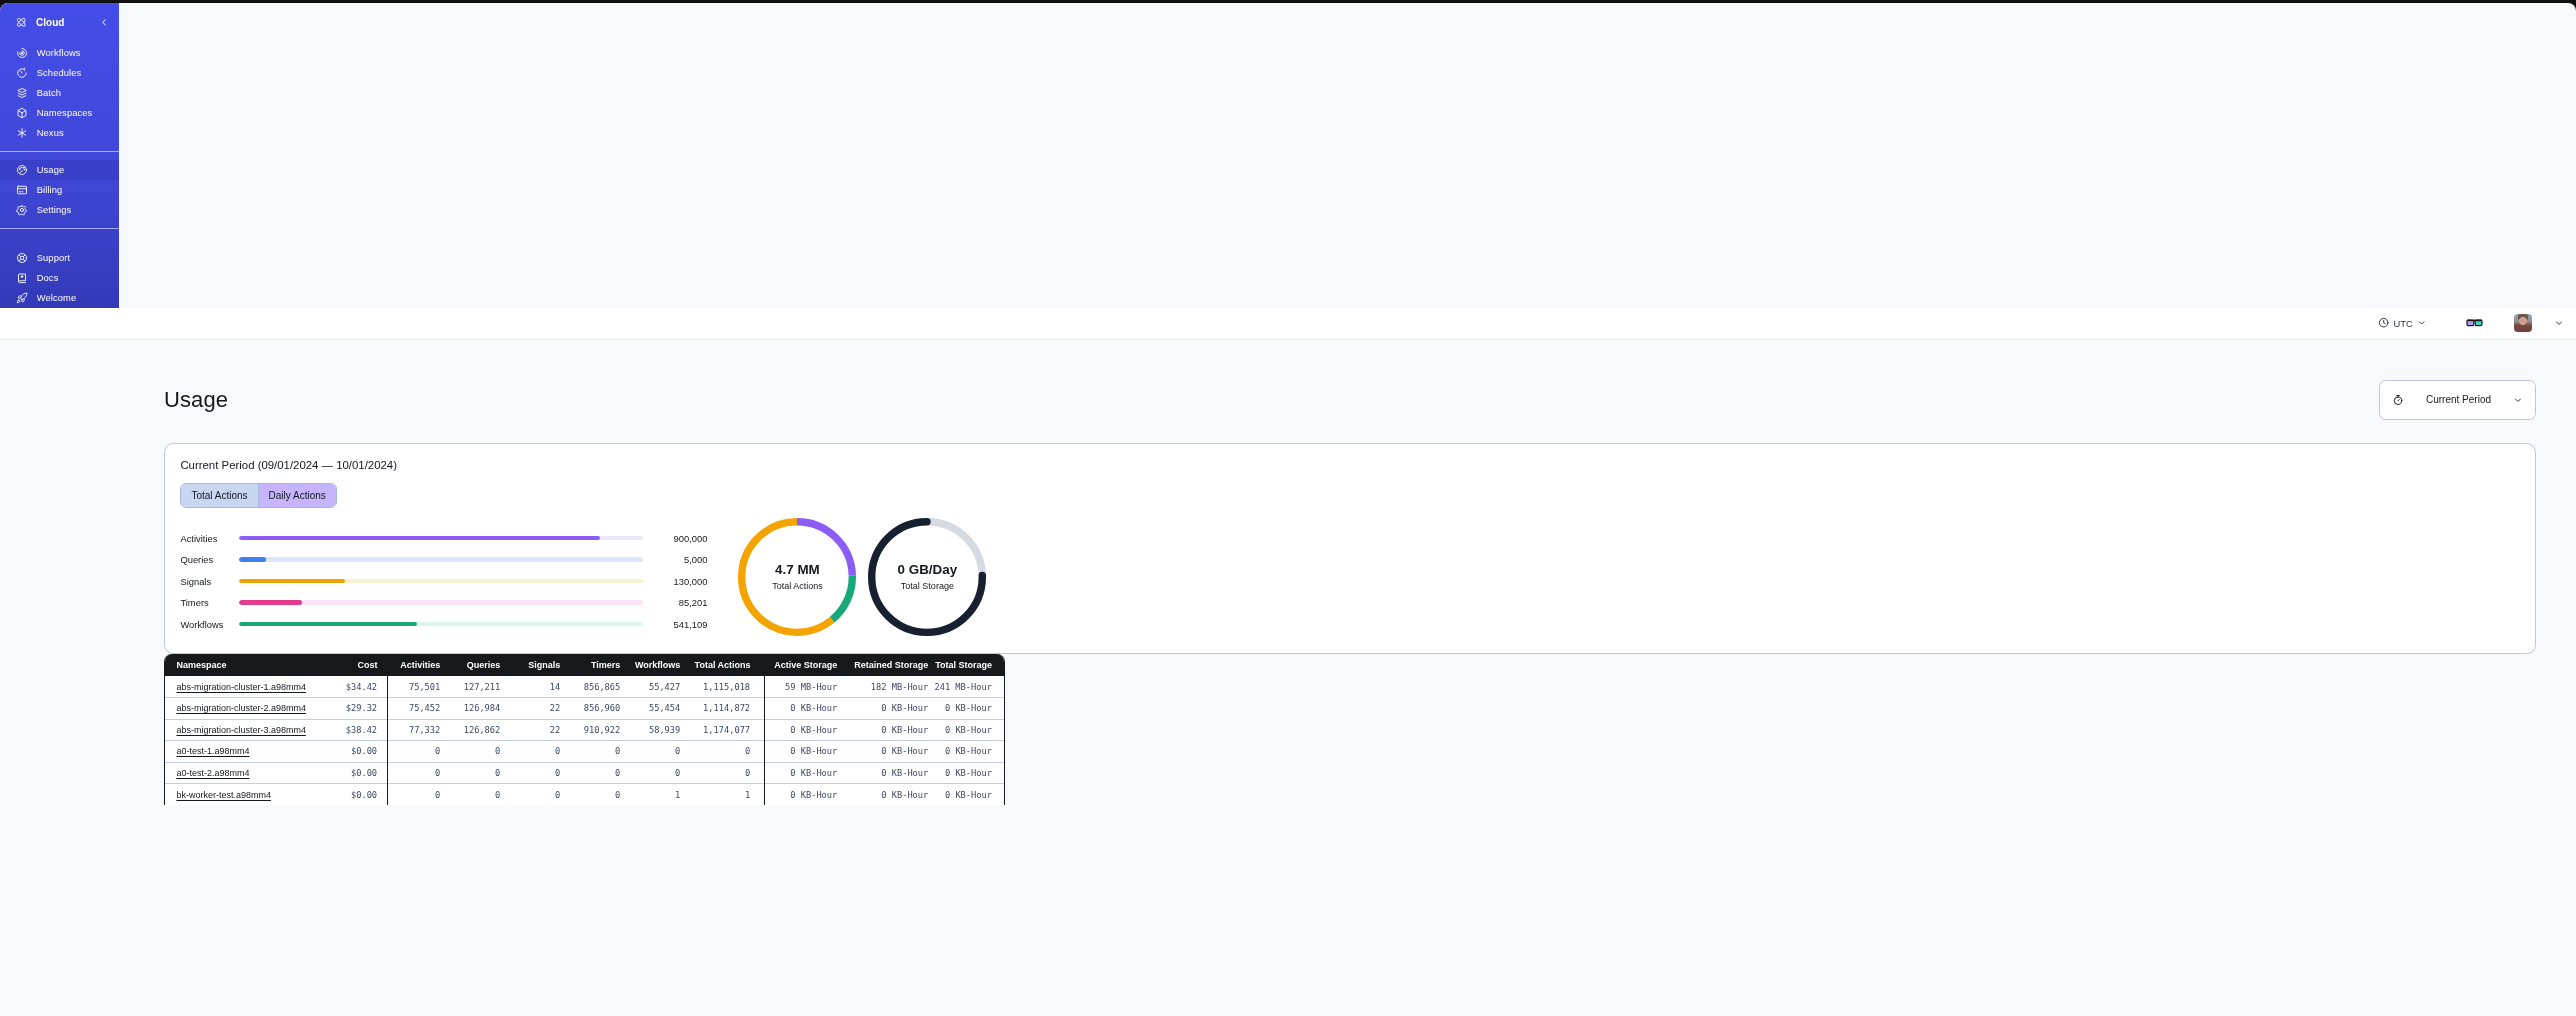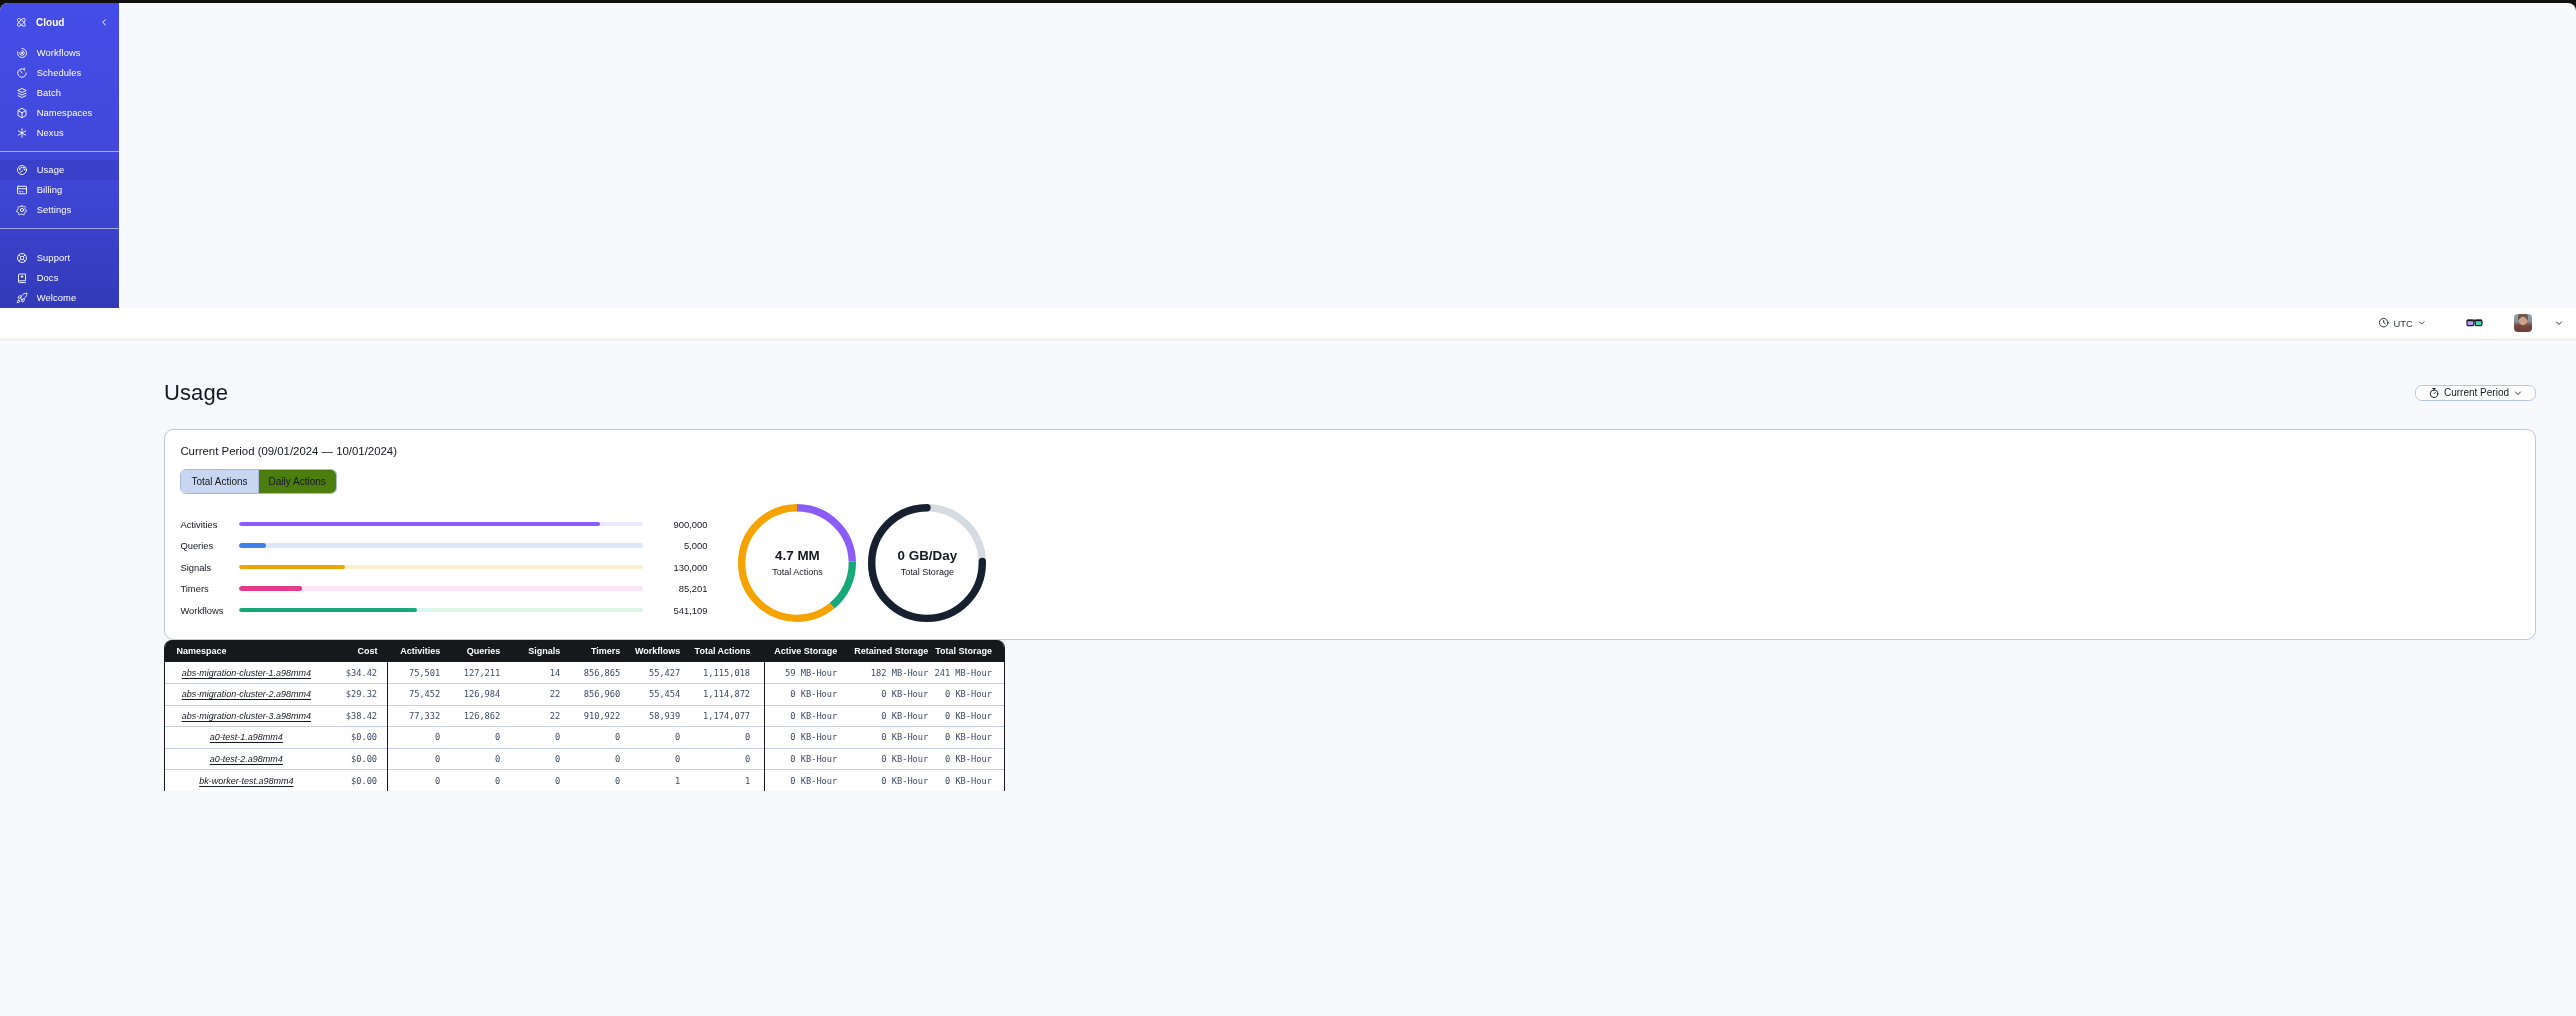--- a/index.html
+++ b/index.html
@@ -31,30 +31,30 @@
     background:
       radial-gradient(circle at 50% 38%, #caa08a 0 28%, transparent 29%),
       radial-gradient(circle at 50% 20%, #6d5a4c 0 30%, transparent 31%),
       linear-gradient(180deg,#9aa0a8 0%,#8e9299 40%,#7a4a44 62%,#6c3f3c 100%);
     cursor:pointer; }
   .caret { cursor:pointer; }
 
   .content { flex:1; padding:40px 40px 0 164px; overflow:hidden; }
   .page-head { display:flex; align-items:center; justify-content:space-between; }
   h1.page-title { font-size:22px; font-weight:500; color:#15181e; letter-spacing:0.1px; }
-  .period-btn { display:flex; align-items:center; gap:4px; background:#fff;
-    border:0.7px solid #b9c6e0; border-radius:6.7px; height:16px; padding:0 12px;
+  .period-btn { display:flex; align-items:center; gap:22px; background:#fff;
+    border:0.7px solid #b9c6e0; border-radius:6.7px; height:40px; padding:0 12px;
     font-size:10px; color:#15181e; cursor:pointer; }
 
   
   .usage-card { margin-top:23.5px; background:#fff; border:0.7px solid #b9c6e0; border-radius:9.4px;
     height:211px; padding:14.8px 0 0 15.4px; }
   .card-title { font-size:11.4px; font-weight:500; color:#15181e; }
   .segmented { display:inline-flex; margin-top:12px; border:0.7px solid #a9b8d8; border-radius:6px; overflow:hidden; }
-  .seg-tab { padding:6px 10px; font-size:10px; color:#15181e; background:#4d7c0f; cursor:pointer; border-left:0.7px solid #a9b8d8;}
+  .seg-tab { padding:6px 10px; font-size:10px; color:#15181e; background:#c4b5fd; cursor:pointer; border-left:0.7px solid #a9b8d8;}
   .seg-tab:first-child { border-left:none; }
   .seg-tab.active { background:#c8d6f2; }
 
   .chart-row { display:flex; margin-top:19.4px; }
   .bars { width:527px; flex:0 0 527px; }
   .bar-line { display:flex; align-items:center; height:21.5px; }
   .bar-label { width:59px; font-size:9.4px; color:#15181e; }
   .bar-track { width:404px; height:4.7px; border-radius:2.7px; position:relative; overflow:hidden; }
   .bar-fill { position:absolute; left:0; top:0; bottom:0; border-radius:2.7px; }
   .bar-value { flex:1; text-align:right; font-size:9.4px; color:#15181e; }
@@ -75,21 +75,21 @@
   col.c-as{width:78px} col.c-rs{width:91px} col.c-ts{width:71px}
   thead th { background:#17181b; color:#fff; font-size:9px; font-weight:600;
     height:22px; text-align:right; padding:0 8.7px 0 0; white-space:nowrap; }
   thead th.h-ns { text-align:left; padding-left:11.4px; }
   thead th.h-cost { padding-right:9.4px; } thead th.h-ta { padding-right:13.4px; }
   thead th.h-as, thead th.h-rs { padding-right:4.7px; } thead th.h-ts { padding-right:12px; }
   tbody tr { background:#fff; }
   tbody tr + tr td { border-top:1.3px solid #c3cee3; }
   td { height:21.5px; font-size:8.7px; color:#3d4a63; text-align:right;
     font-family:"DejaVu Sans Mono",monospace; padding:0 8.7px 0 0; white-space:nowrap; }
-  td.t-ns { text-align:center; padding-left:11.4px; font-family:"Liberation Sans","DejaVu Sans",sans-serif;font-style:italic; }
+  td.t-ns { text-align:left; padding-left:11.4px; font-family:"Liberation Sans","DejaVu Sans",sans-serif; }
   td.t-ns a { color:#15181e; font-size:9px; text-decoration:underline; text-underline-offset:2px; }
   td.t-cost { padding-right:9.4px; }
   td.t-ta { padding-right:13.4px; }
   td.t-as, td.t-rs { padding-right:4.7px; }
   td.t-ts { padding-right:12px; }
   .gb { border-left:1.3px solid #17181b; }
 </style>
 </head>
 <body>
 

